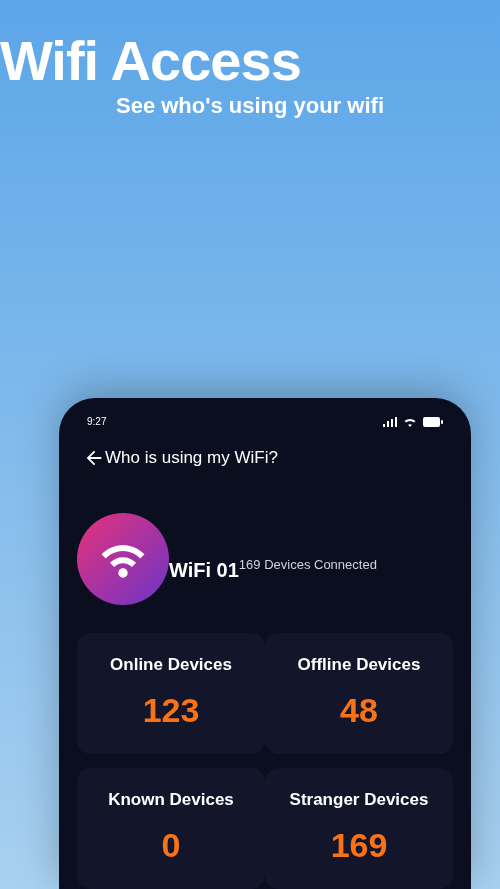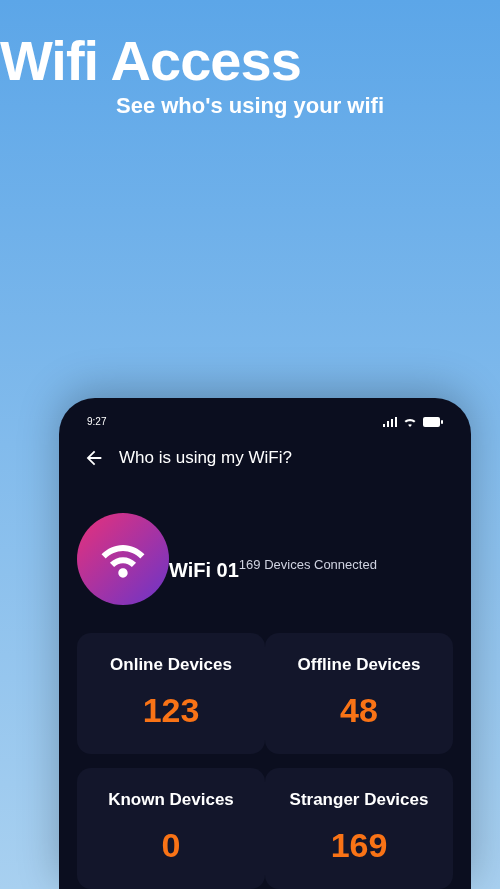--- a/index.html
+++ b/index.html
@@ -43,21 +43,20 @@
   align-items: center;
   color: #fff;
   font-size: 10px;
   padding: 4px 10px 14px 10px;
 }
 .status-right { display: flex; gap: 6px; align-items: center; }
 .signal-icon svg, .wifi-mini-icon svg, .battery-icon svg { display: block; }
 .app-header {
   display: flex;
   align-items: center;
-  gap: 14px;
   padding: 6px 6px 20px 6px;
 }
 .back-arrow { color: #fff; width: 22px; height: 22px; display: flex; align-items: center; justify-content: center; }
 .header-title { color: #fff; font-size: 17px; font-weight: 500; }
 .wifi-hero {
   display: flex;
   flex-direction: row;
   align-items: center;
   padding: 24px 0 28px 0;
 }

